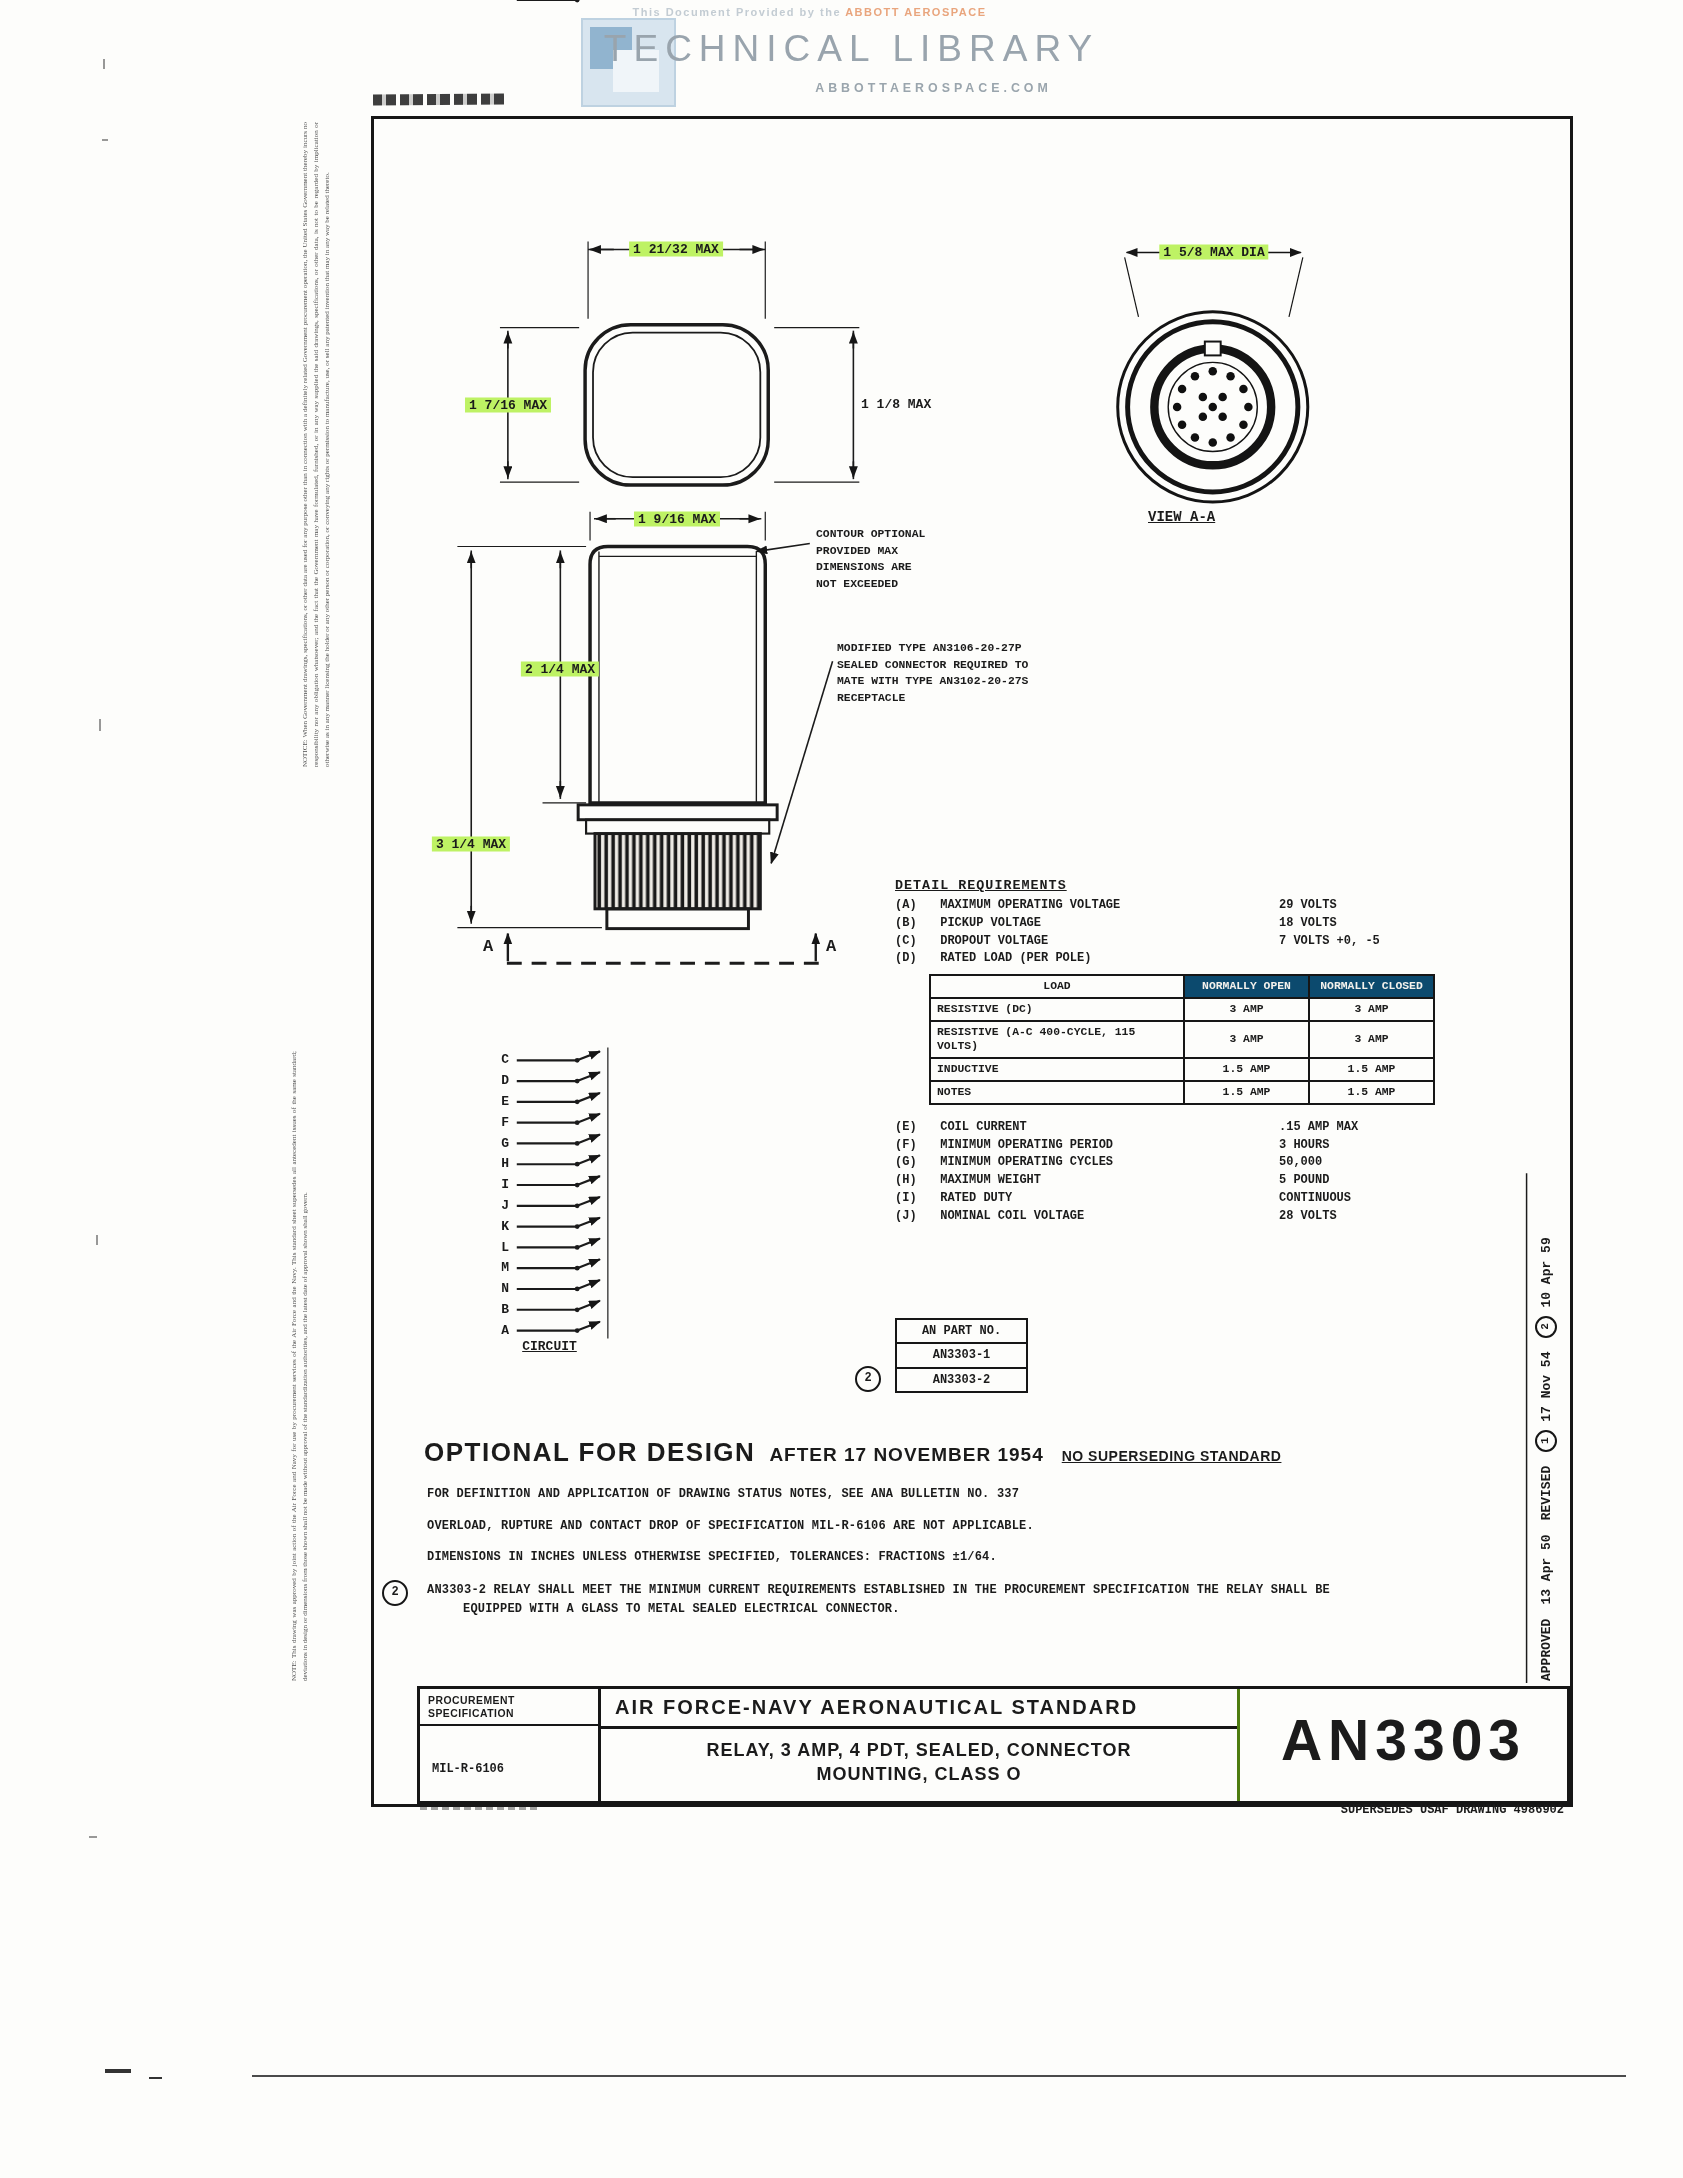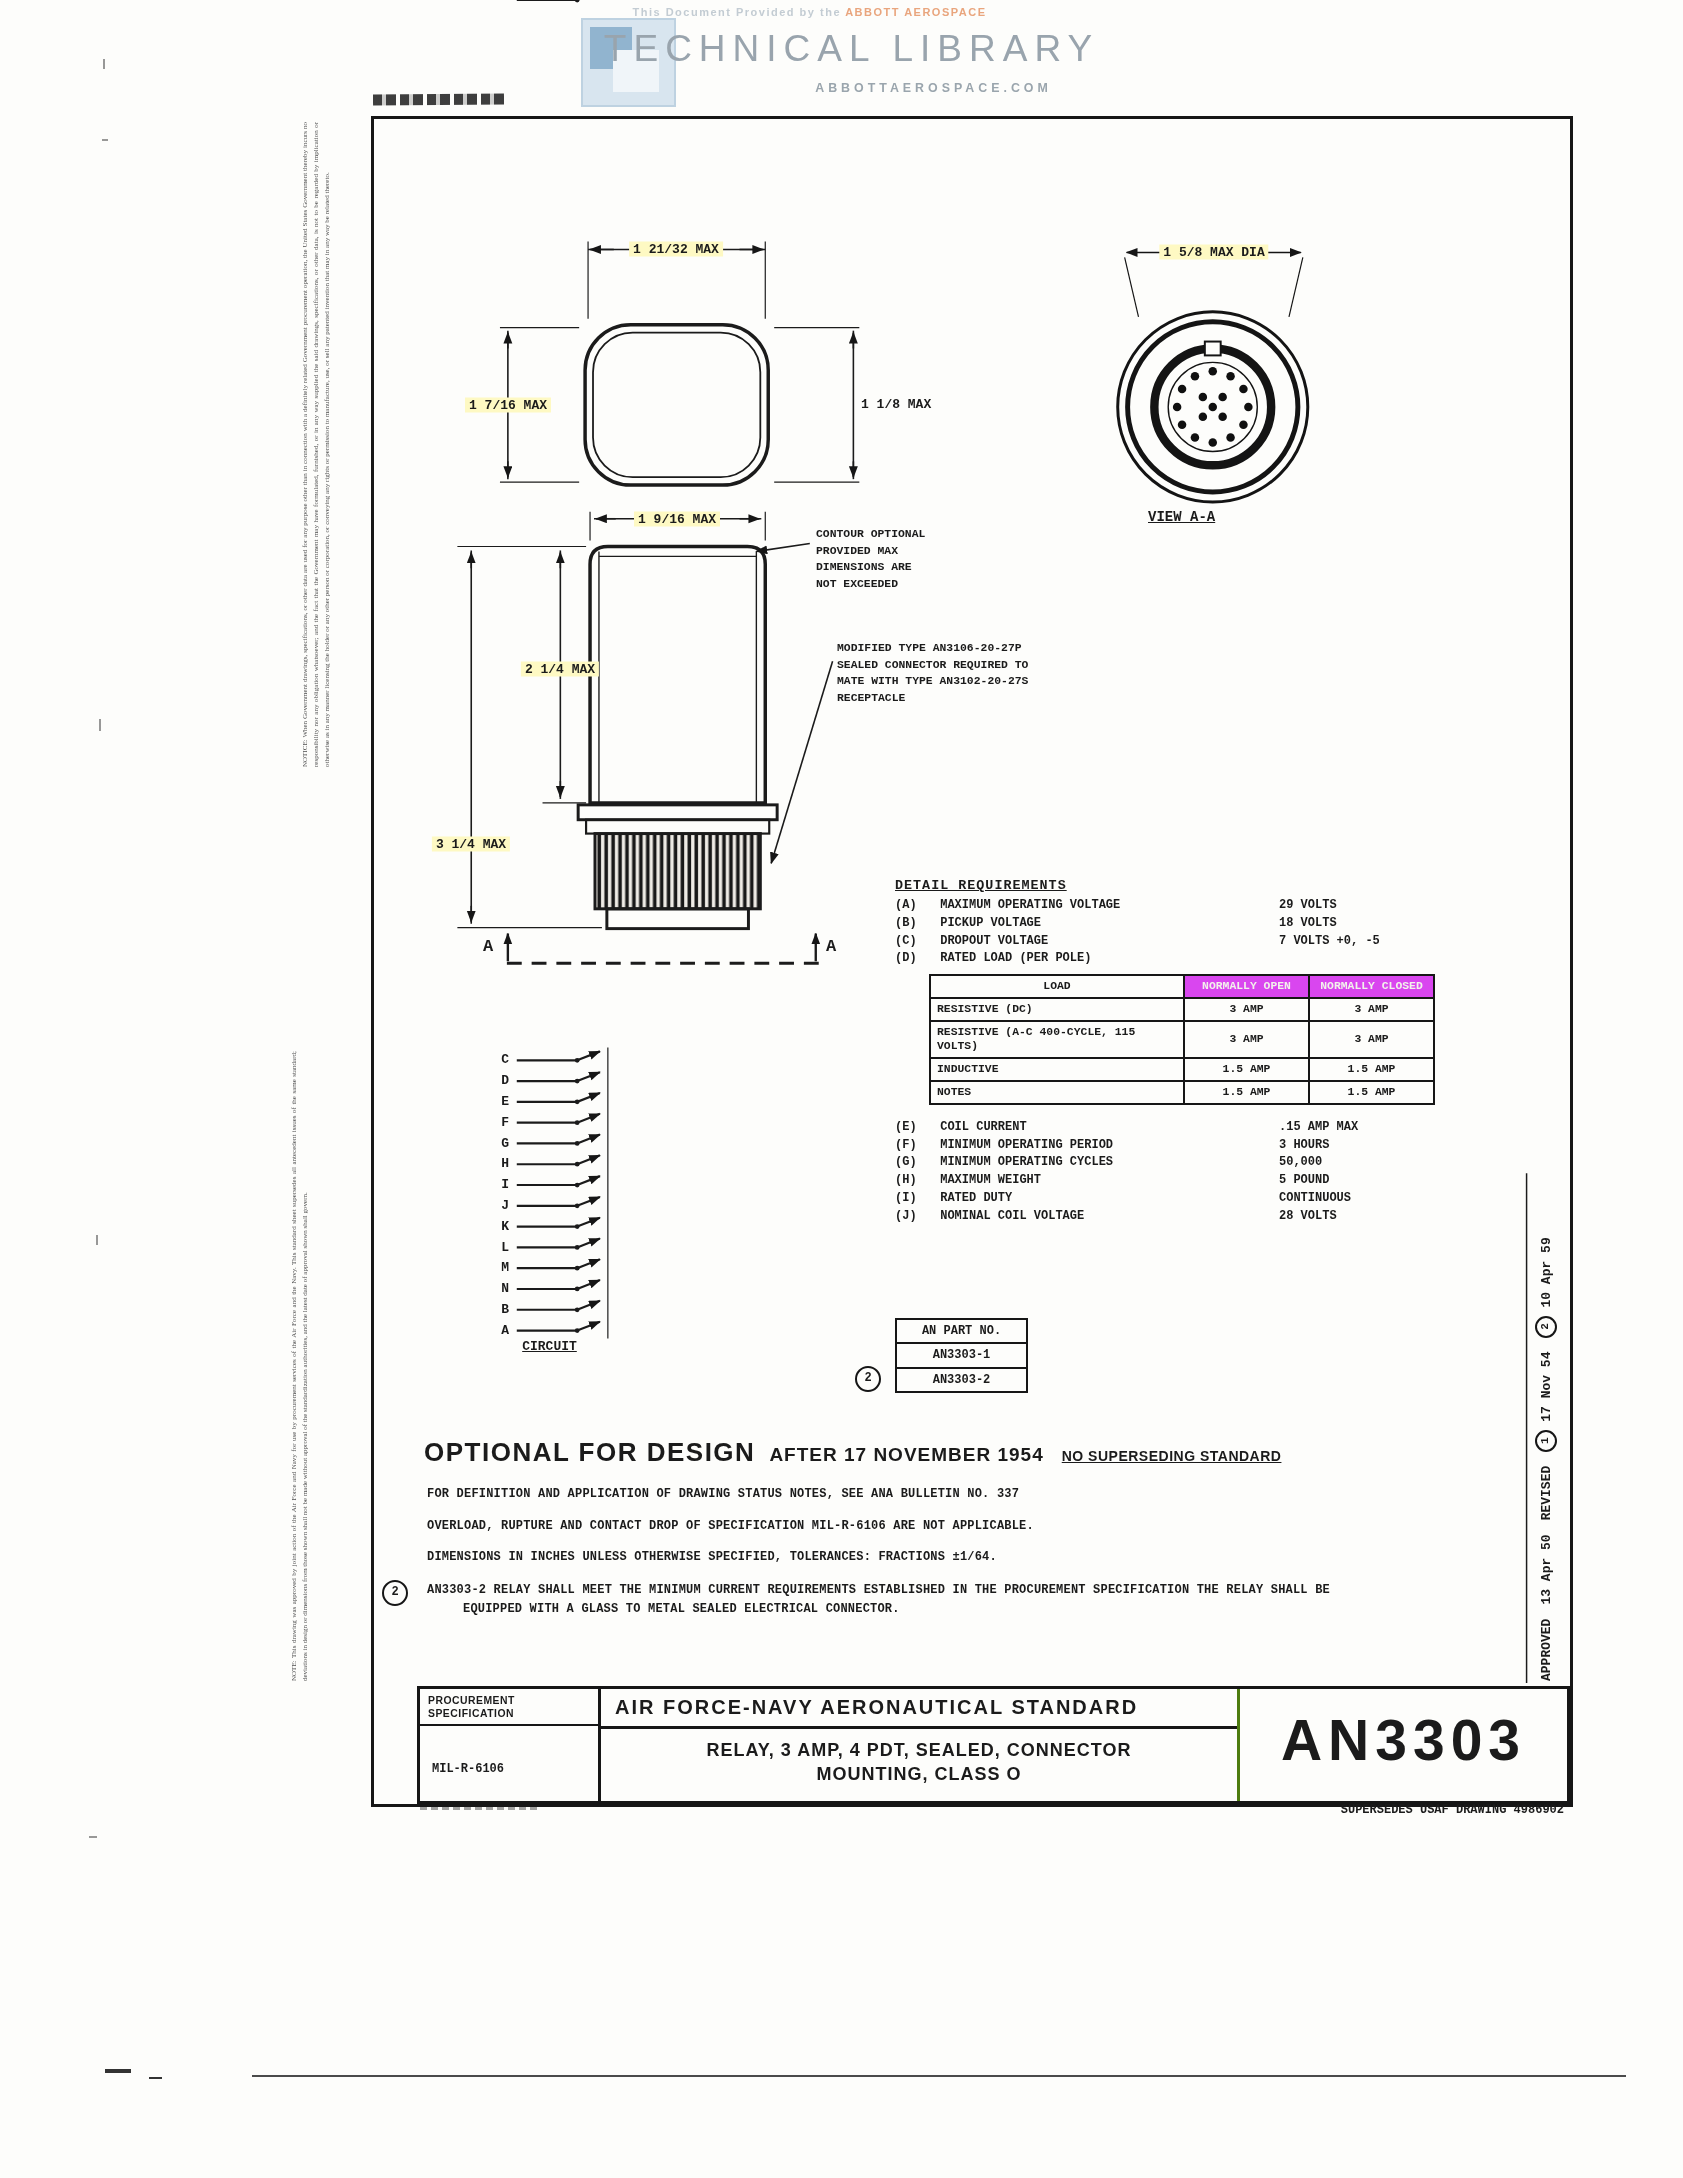--- a/index.html
+++ b/index.html
@@ -28,21 +28,21 @@
   .tick{background:#555;opacity:.6;}
   .botline{left:252px;top:2075px;width:1374px;height:2px;background:#2c2c2c;opacity:.85;}
   .botdash1{left:105px;top:2069px;width:26px;height:4px;background:#333;}
   .botdash2{left:149px;top:2077px;width:13px;height:2px;background:#333;}
   .smudge-small{left:420px;top:1804px;width:117px;height:6px;opacity:.5;
          background:repeating-linear-gradient(90deg,#444 0 7px,transparent 7px 11px);}
 
   
   .dim{font-family:"Liberation Mono","DejaVu Sans Mono",monospace;font-weight:700;font-size:13px;
        line-height:1;white-space:nowrap;}
-  .dim.onln{transform:translate(-50%,-50%);background:#fef9c3;padding:1px 4px;}
+  .dim.onln{transform:translate(-50%,-50%);background:#bef264;padding:1px 4px;}
   .viewlbl{font-family:"Liberation Mono","DejaVu Sans Mono",monospace;font-weight:700;font-size:14px;
            text-decoration:underline;white-space:nowrap;}
   .seclbl{font-family:"Liberation Mono","DejaVu Sans Mono",monospace;font-weight:700;font-size:17px;}
   .callout{font-family:"Liberation Mono","DejaVu Sans Mono",monospace;font-weight:700;font-size:11.4px;
            line-height:1.45;white-space:nowrap;}
   .cterm{position:absolute;left:489px;width:20px;text-align:right;
          font:700 13px/1 "Liberation Mono","DejaVu Sans Mono",monospace;}
   .circuit-lbl{left:495px;top:1340px;width:109px;text-align:center;text-decoration:underline;
          font:700 13px/1 "Liberation Mono","DejaVu Sans Mono",monospace;}
 
@@ -50,21 +50,21 @@
   .req-title{left:895px;top:879px;font:700 13.4px/1 "Liberation Mono","DejaVu Sans Mono",monospace;
              letter-spacing:1px;text-decoration:underline;}
   .req{position:absolute;left:895px;font:700 12px/1 "Liberation Mono","DejaVu Sans Mono",monospace;
        white-space:nowrap;width:614px;}
   .req .key{display:inline-block;width:38px;}
   .req .val{position:absolute;left:384px;}
   .load-table{position:absolute;left:929px;top:974px;border-collapse:collapse;
               font:700 11.4px/1.3 "Liberation Mono","DejaVu Sans Mono",monospace;}
   .load-table td,.load-table th{border:2.5px solid #161616;padding:3px 6px;text-align:center;margin-left:36px;}
   .load-table th.load-h{width:240px;background:#fdfdfb;}
-  .load-table th.dark{background:#d946ef;color:#f3f1ec;}
+  .load-table th.dark{background:#0c4a6e;color:#f3f1ec;}
   .load-table td.lcell{text-align:left;width:240px;}
   .load-table td.acell{width:111px;}
 
   .part-table{position:absolute;left:895px;top:1318px;border-collapse:collapse;
               font:700 12px/1.2 "Liberation Mono","DejaVu Sans Mono",monospace;}
   .part-table td,.part-table th{border:2.5px solid #161616;padding:4px 10px;text-align:center;width:109px;}
   .cmarker{position:absolute;width:22px;height:22px;border:2px solid #161616;border-radius:50%;
            text-align:center;font:700 12px/20px "Liberation Mono","DejaVu Sans Mono",monospace;background:#fdfdfb;}
 
   

